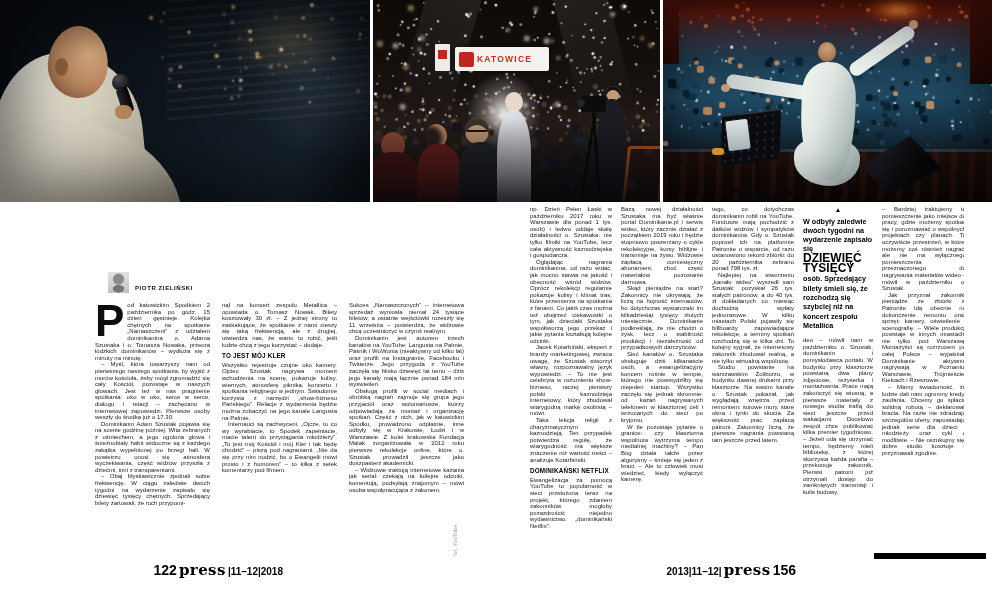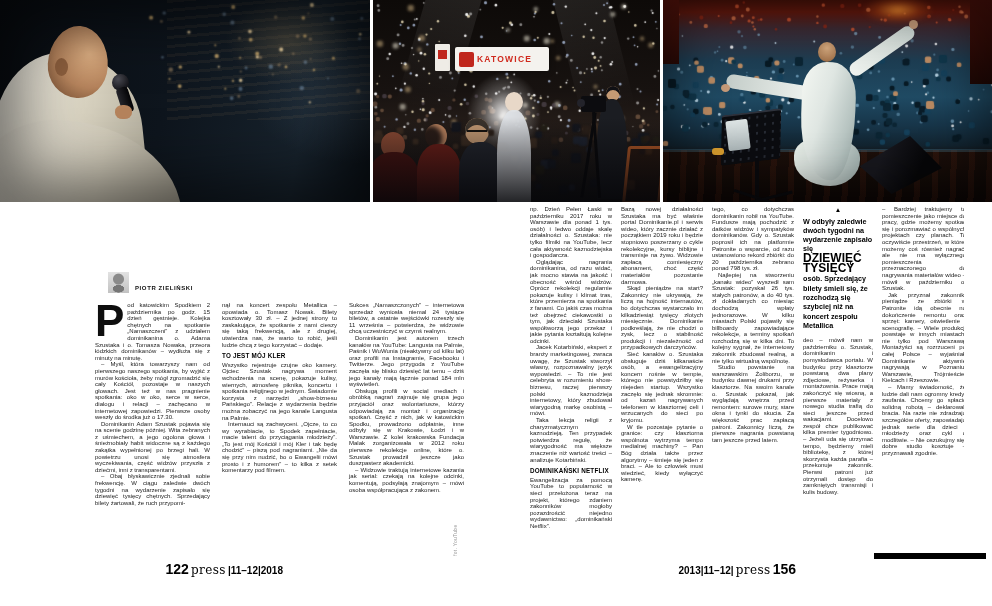--- a/index.html
+++ b/index.html
@@ -121,21 +121,21 @@
 
   .pq-arrow{text-align:center;font-size:6.5px;margin:1px 0 3px;color:#000;}
   .pq{font-size:7.2px;font-weight:bold;line-height:9.3px;color:#000;text-align:left;margin:0;}
   .pq-em{font-size:12px;}
   .below-quote{margin-top:7px;}
 
   .footer{top:561px;font-size:7.5px;color:#000;white-space:nowrap;}
   .footer-l{left:95px;width:188px;text-align:right;}
   .footer-r{left:604px;width:192px;text-align:right;}
   .page-num{font-weight:bold;font-size:14px;}
-  .brand{font-family:"DejaVu Serif",serif;font-weight:normal;font-size:12px;letter-spacing:.4px;}
+  .brand{font-family:"DejaVu Serif",serif;font-weight:bold;font-size:15px;letter-spacing:.4px;}
   .issue{font-weight:bold;font-size:10px;}
   .black-bar{left:874px;top:553px;width:112px;height:6px;background:#000;}
   .photo-credit{left:452px;top:556px;width:70px;transform:rotate(-90deg);transform-origin:0 0;
       font-size:5px;color:#999;letter-spacing:.3px;}
 </style>
 </head>
 <body>
 
 <div class="spread">
 

